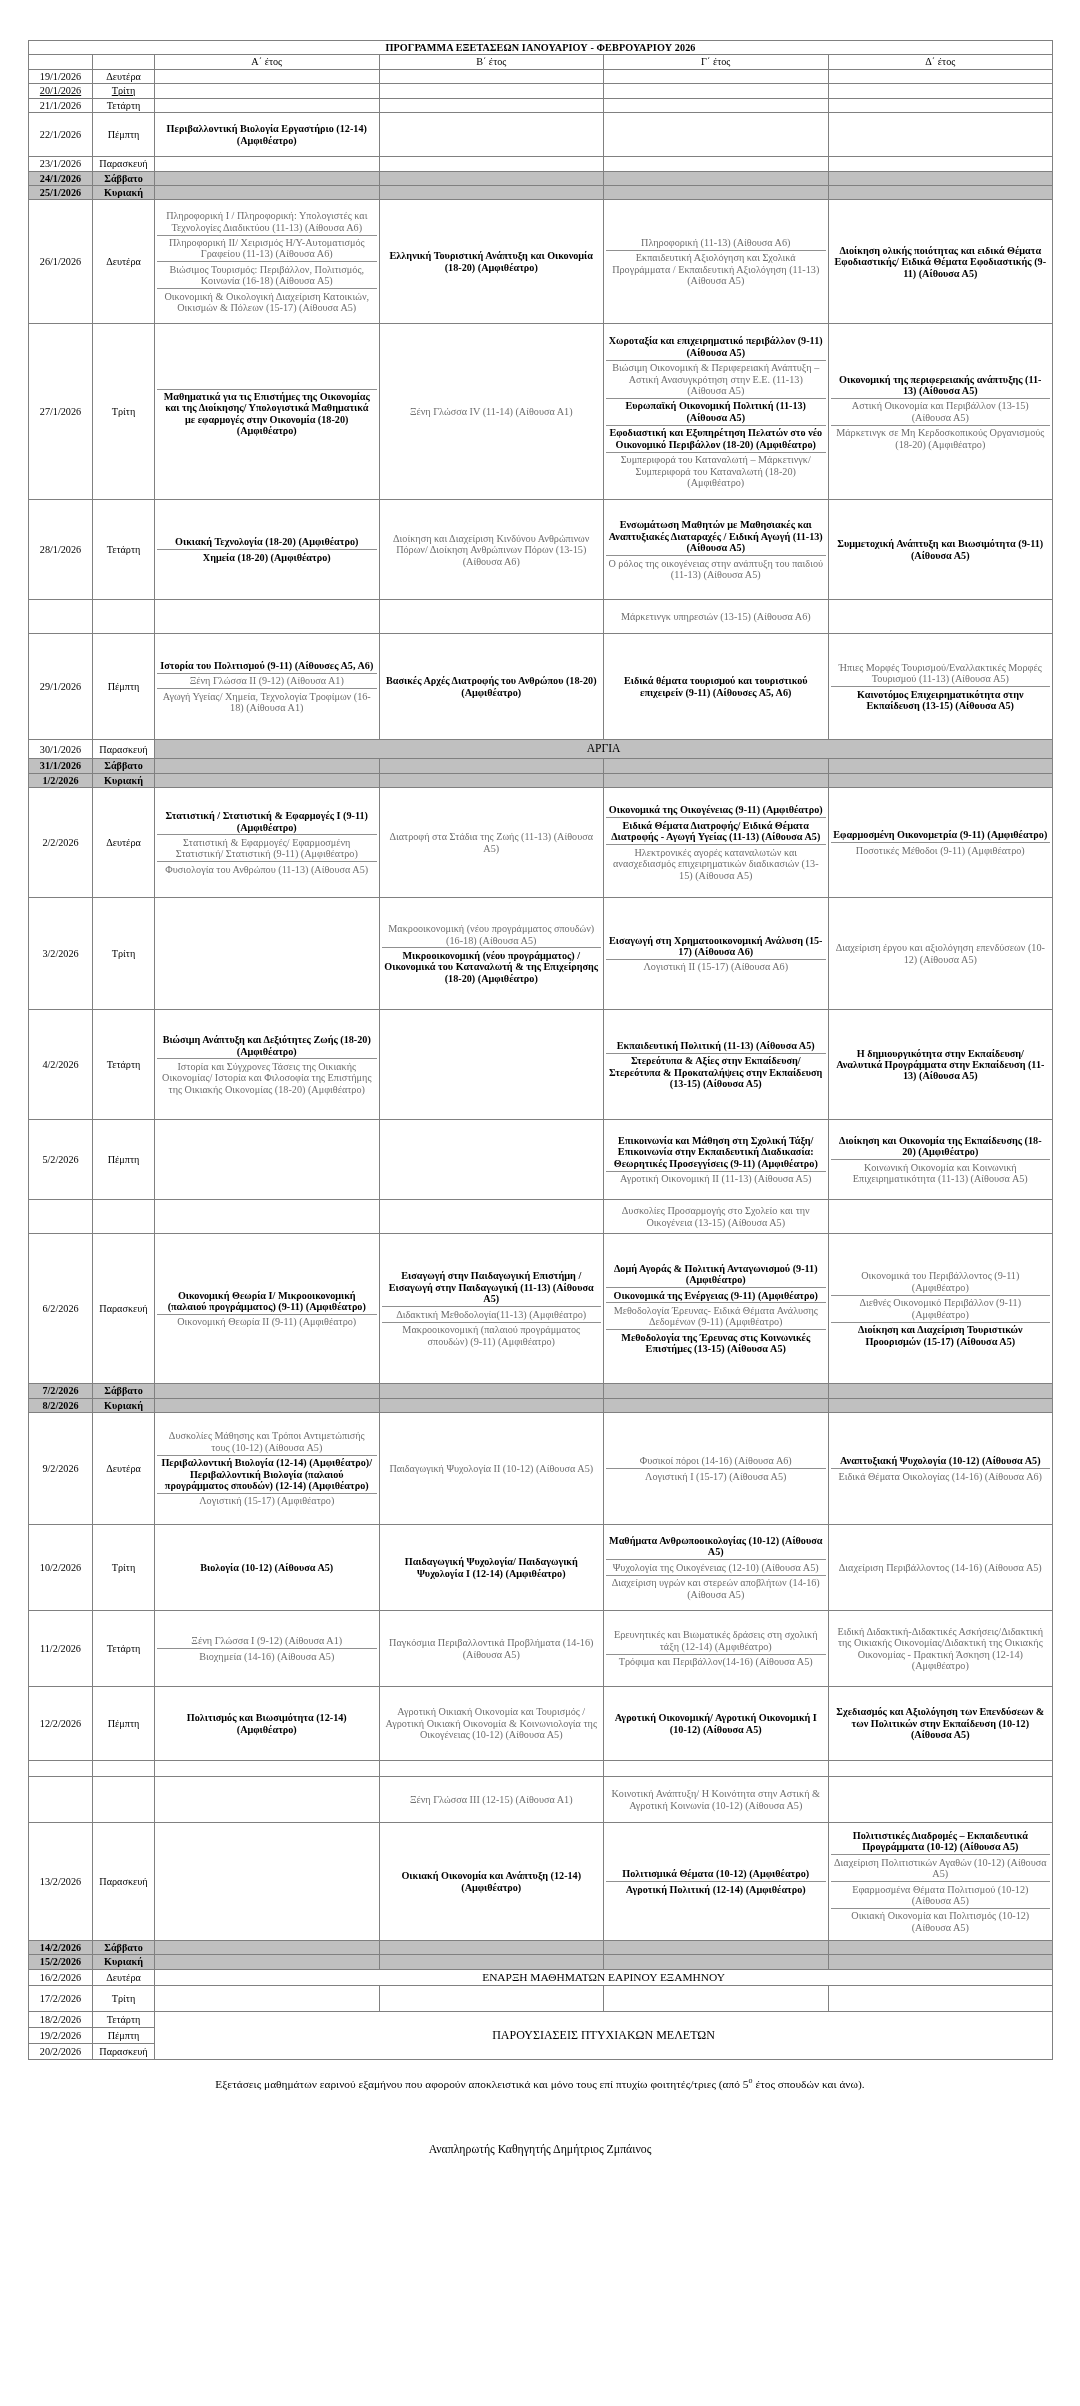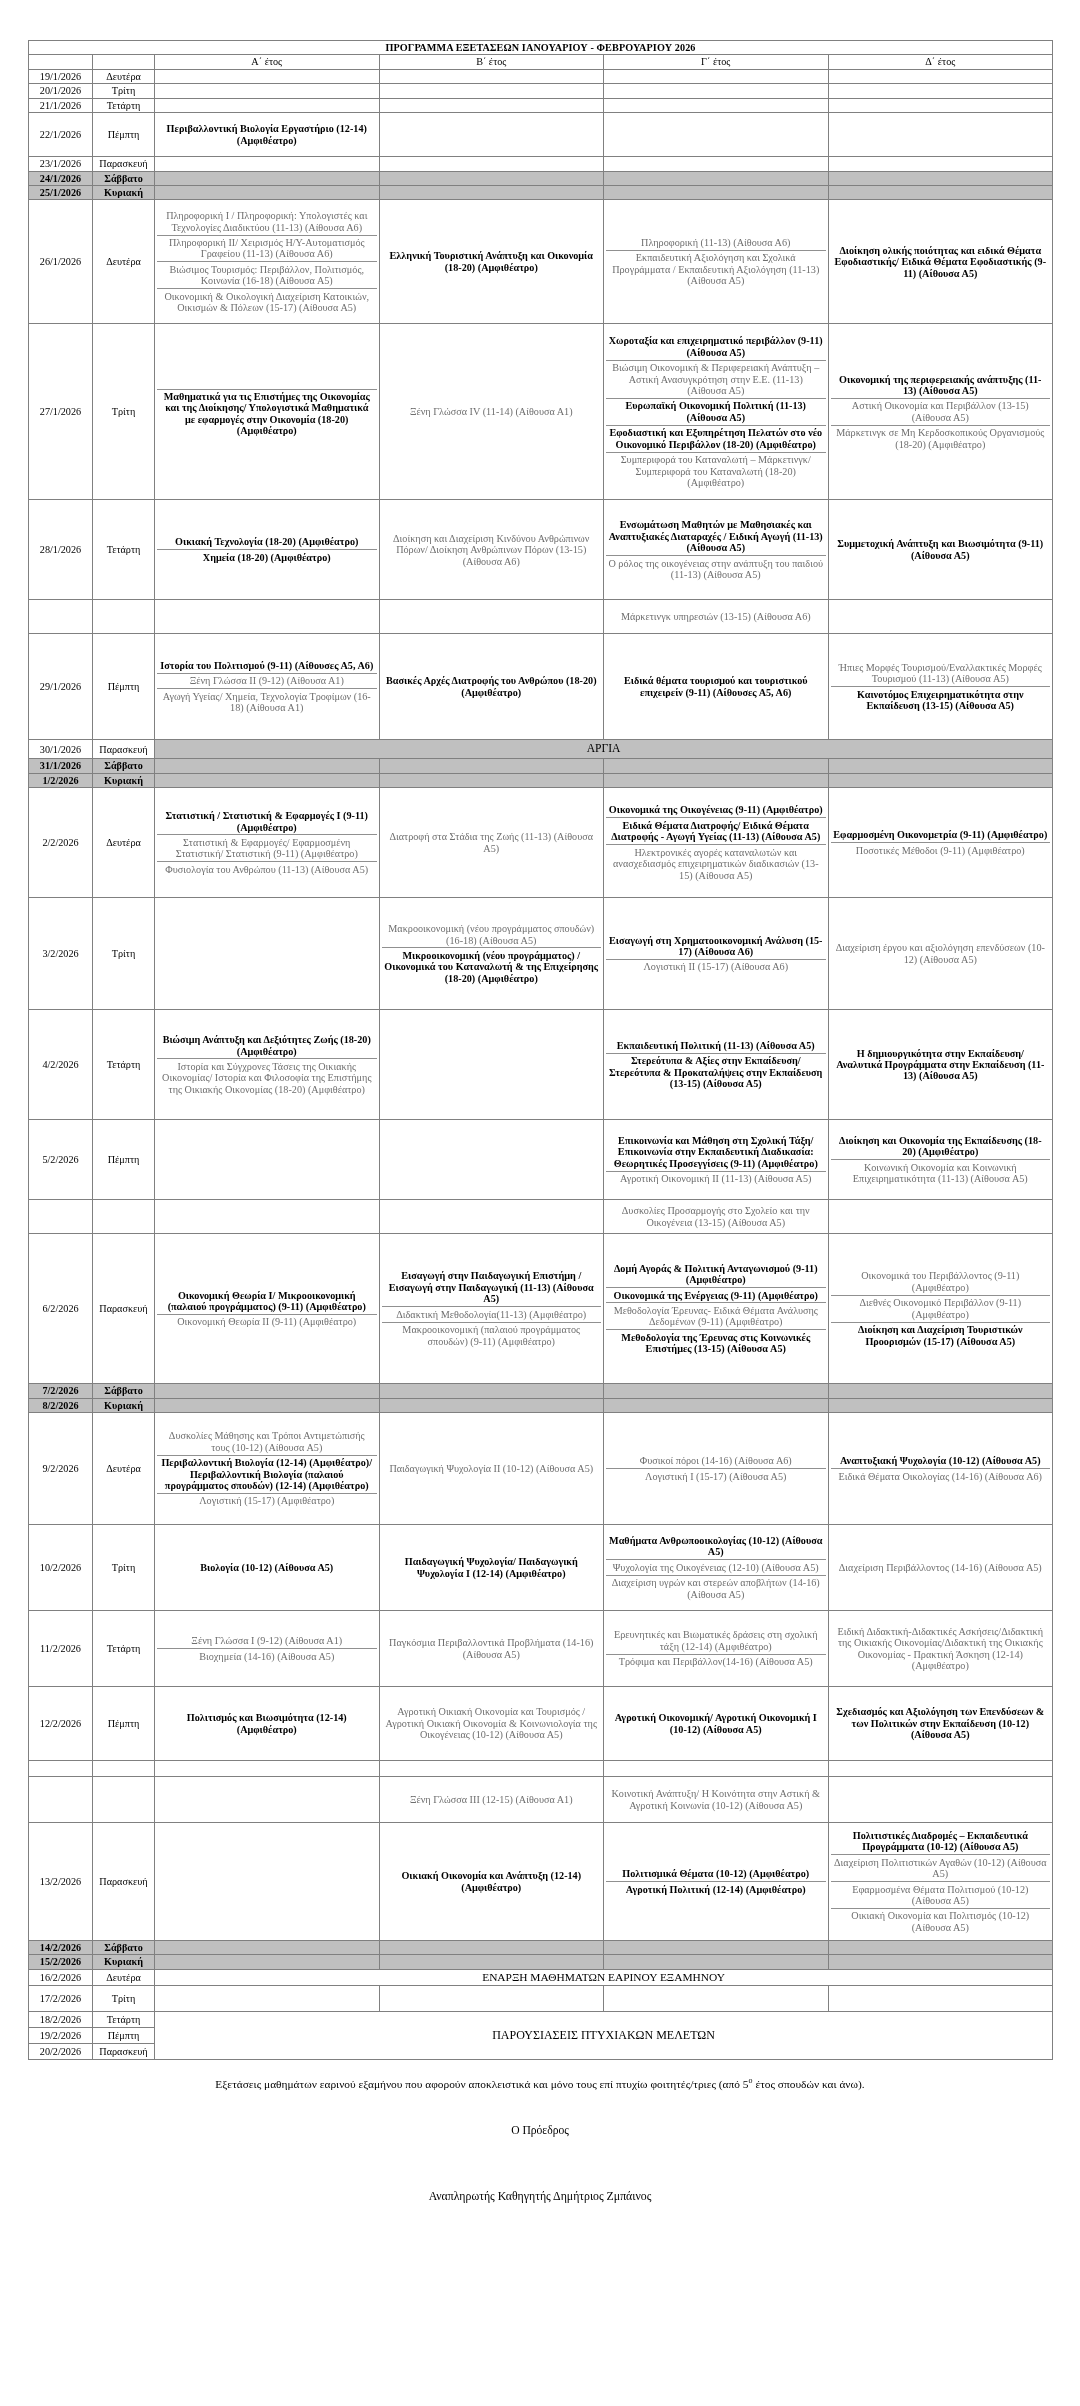--- a/index.html
+++ b/index.html
@@ -120,21 +120,21 @@
         <td>Δ΄ έτος</td>
       </tr>
     <tr style="height: 14px;">
           <td class="date">19/1/2026</td>
           <td class="day">Δευτέρα</td>
           <td class="cell"></td>
           <td class="cell"></td>
           <td class="cell"></td>
           <td class="cell"></td>
         </tr>
-        <tr style="height: 14px;">
+        <tr style="height: 14px; text-decoration: underline;">
           <td class="date">20/1/2026</td>
           <td class="day">Τρίτη</td>
           <td class="cell"></td>
           <td class="cell"></td>
           <td class="cell"></td>
           <td class="cell"></td>
         </tr>
         <tr style="height: 14px;">
           <td class="date">21/1/2026</td>
           <td class="day">Τετάρτη</td>
@@ -617,17 +617,16 @@
           <td class="date">20/2/2026</td>
           <td class="day">Παρασκευή</td>
         </tr>
       </tbody>
   </table>
 
   <div class="footer">
     <p class="note">
       <span>Εξετάσεις μαθημάτων εαρινού εξαμήνου που αφορούν αποκλειστικά και μόνο τους επί πτυχίω φοιτητές/τριες (από 5</span><sup>ο</sup><span> έτος σπουδών και άνω).</span>
     </p>
-    <p class="sig1">Ο Πρόεδρος</p>
     <p class="sig2">Αναπληρωτής Καθηγητής Δημήτριος Ζμπάινος</p>
   </div>
 
 </div>
 
 </body></html>

